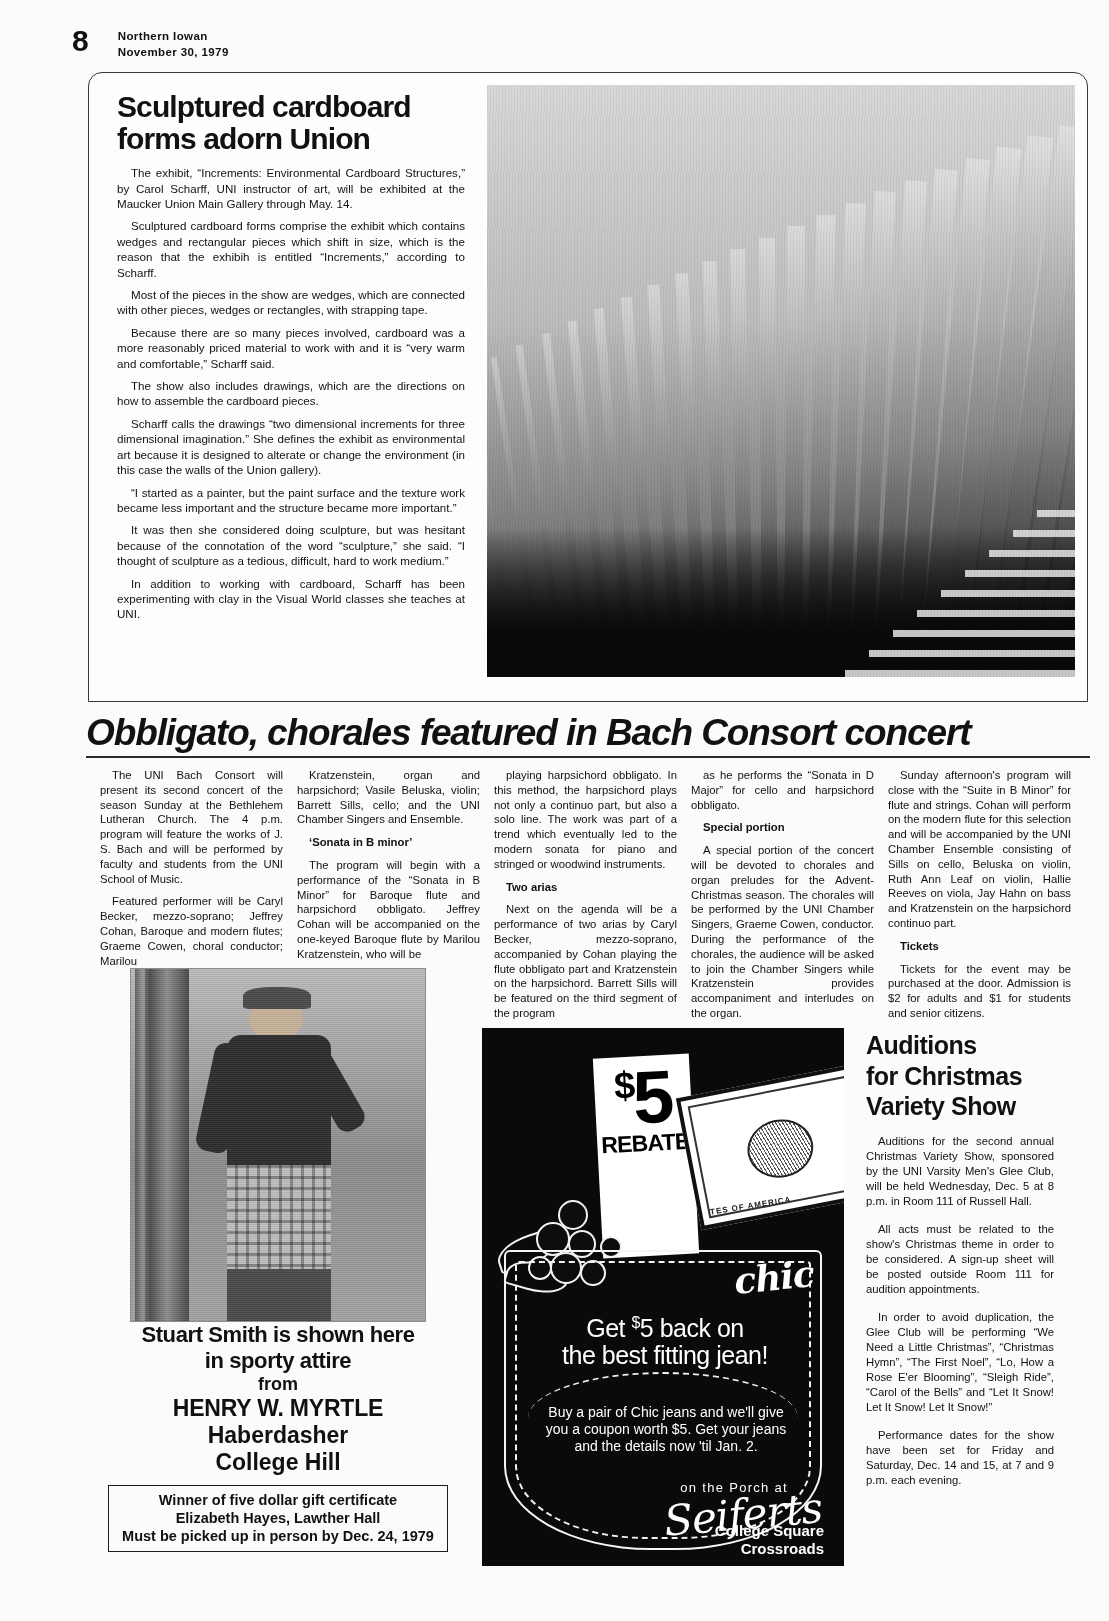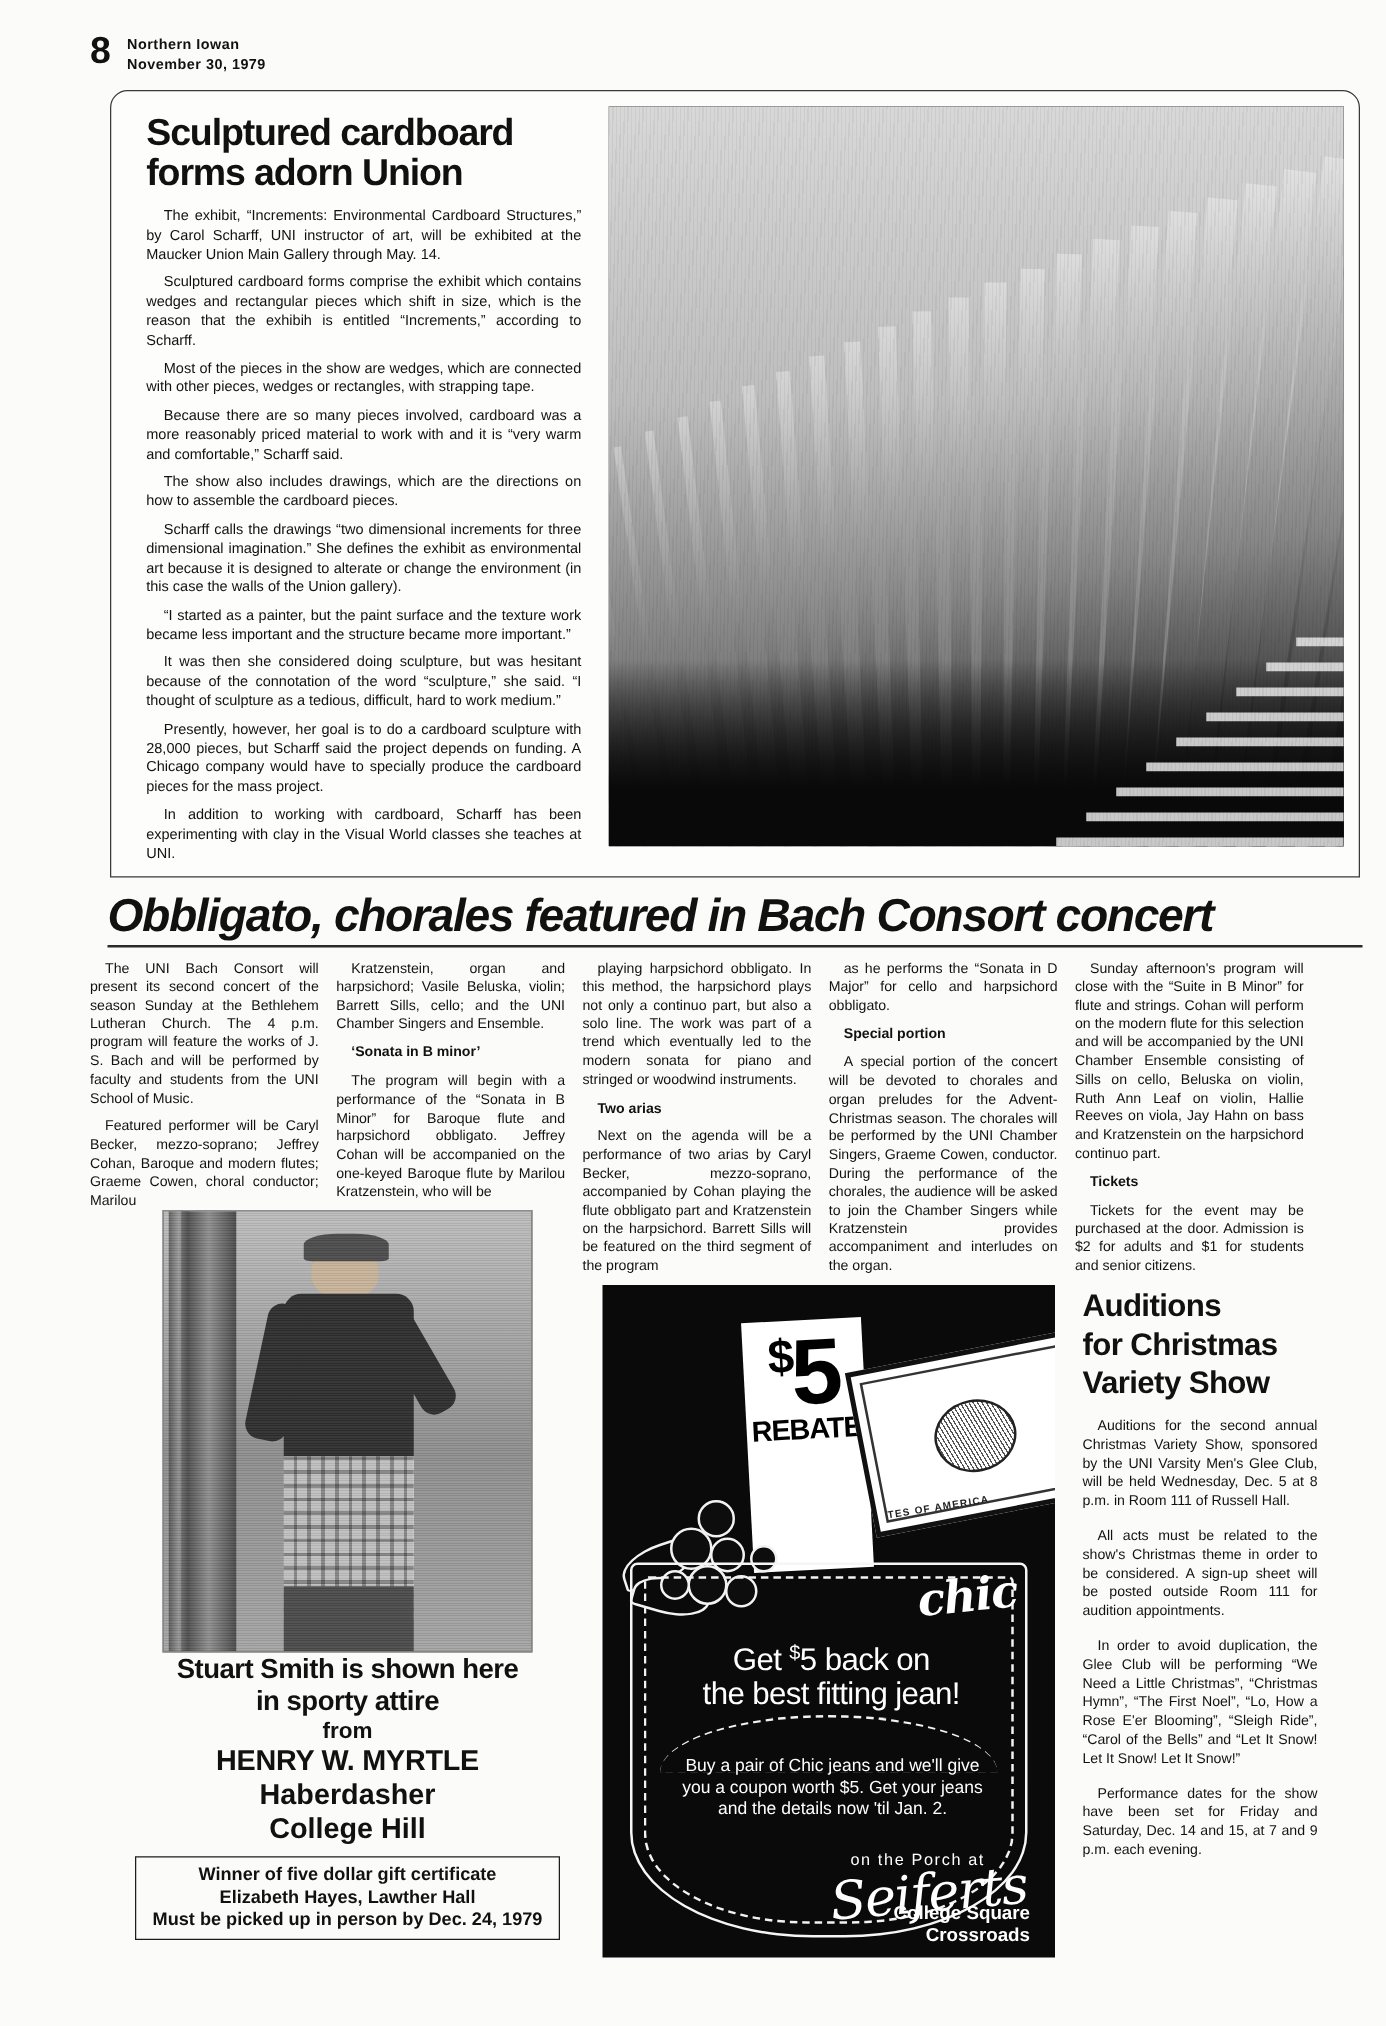--- a/index.html
+++ b/index.html
@@ -34,20 +34,21 @@
     font-weight: bold;
     line-height: 1;
     letter-spacing: -1px;
   }
   .masthead-lines {
     font-size: 11.5px;
     font-weight: bold;
     line-height: 1.35;
     letter-spacing: 0.4px;
     padding-top: 3px;
+    margin-left: 16px;
   }
 
   
   .story-box {
     position: absolute;
     left: 88px;
     top: 72px;
     width: 1000px;
     height: 630px;
     border: 1.5px solid #3a3a3a;
@@ -106,21 +107,21 @@
     left: 86px;
     top: 756px;
     width: 1004px;
     height: 2px;
     background: #2a2a2a;
   }
 
   
   .bach-cols {
     position: absolute;
-    left: 72px;
+    left: 100px;
     top: 768px;
     width: 1000px;
     display: flex;
     gap: 14px;
   }
   .ncol { width: 183px; }
   .ncol p {
     margin: 0 0 8px 0;
     font-size: 11.3px;
     line-height: 1.31;
@@ -413,21 +414,20 @@
       </h1>
       <div class="body-text">
         <p>The exhibit, “Increments: Environmental Cardboard Structures,” by Carol Scharff, UNI instructor of art, will be exhibited at the Maucker Union Main Gallery through May. 14.</p>
         <p>Sculptured cardboard forms comprise the exhibit which contains wedges and rectangular pieces which shift in size, which is the reason that the exhibih is entitled “Increments,” according to Scharff.</p>
         <p>Most of the pieces in the show are wedges, which are connected with other pieces, wedges or rectangles, with strapping tape.</p>
         <p>Because there are so many pieces involved, cardboard was a more reasonably priced material to work with and it is “very warm and comfortable,” Scharff said.</p>
         <p>The show also includes drawings, which are the directions on how to assemble the cardboard pieces.</p>
         <p>Scharff calls the drawings “two dimensional increments for three dimensional imagination.” She defines the exhibit as environmental art because it is designed to alterate or change the environment (in this case the walls of the Union gallery).</p>
         <p>“I started as a painter, but the paint surface and the texture work became less important and the structure became more important.”</p>
         <p>It was then she considered doing sculpture, but was hesitant because of the connotation of the word “sculpture,” she said. “I thought of sculpture as a tedious, difficult, hard to work medium.”</p>
-        <p>Presently, however, her goal is to do a cardboard sculpture with 28,000 pieces, but Scharff said the project depends on funding. A Chicago company would have to specially produce the cardboard pieces for the mass project.</p>
         <p>In addition to working with cardboard, Scharff has been experimenting with clay in the Visual World classes she teaches at UNI.</p>
       </div>
     </div>
 
     <div class="photo-top">
       <div style="position:absolute;inset:0;background:linear-gradient(180deg,#d8d8d8 0%,#bdbdbd 40%,#7f7f7f 75%,#141414 100%);"></div>
       <div id="fanwrap" style="position:absolute;inset:0;">
           <div class="fan" style="left: 6px; width: 4px; height: 300px; opacity: 0.35; transform: rotate(-10deg); background: linear-gradient(rgba(245, 245, 245, 0.9) 0%, rgba(120, 120, 120, 0.7) 55%, rgba(8, 8, 8, 0.95) 100%);"></div>
           <div class="fan" style="left: 28.4px; width: 5.04px; height: 311.6px; opacity: 0.37; transform: rotate(-9.2deg); background: linear-gradient(rgba(245, 245, 245, 0.88) 0%, rgba(120, 120, 120, 0.7) 55%, rgba(8, 8, 8, 0.95) 100%);"></div>
           <div class="fan" style="left: 50.8px; width: 6.08px; height: 323.2px; opacity: 0.4; transform: rotate(-8.4deg); background: linear-gradient(rgba(245, 245, 245, 0.86) 0%, rgba(120, 120, 120, 0.7) 55%, rgba(8, 8, 8, 0.95) 100%);"></div>

